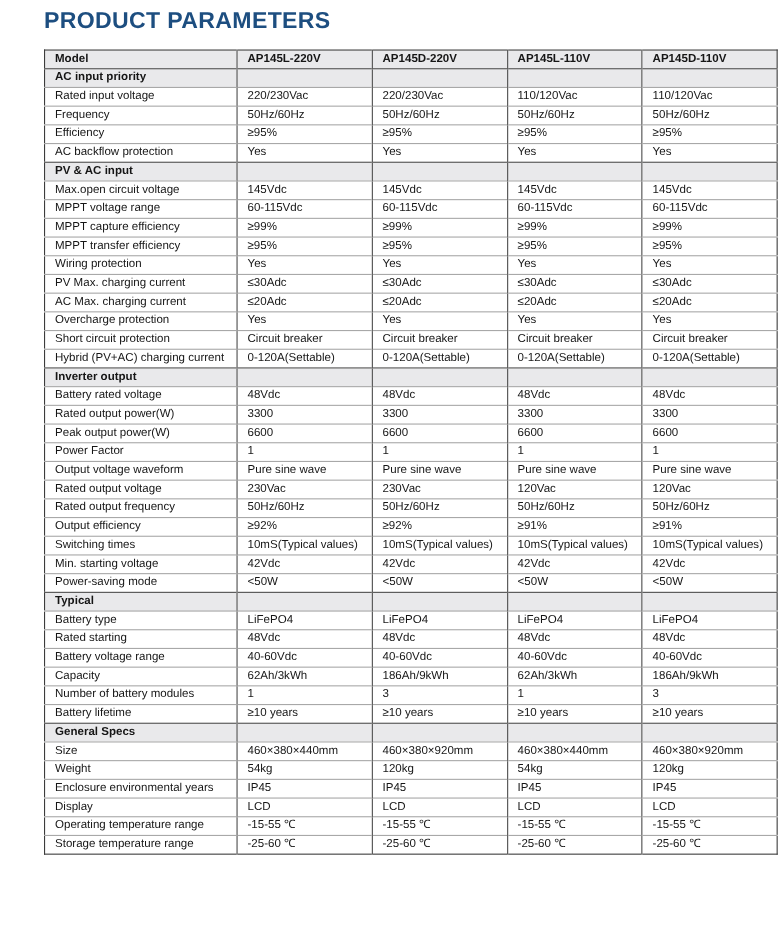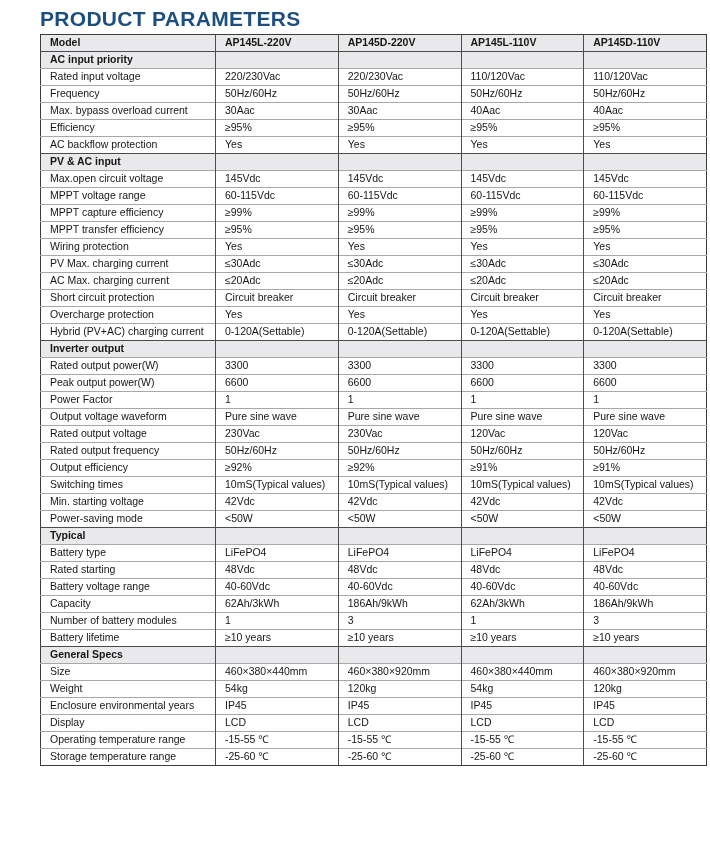--- a/index.html
+++ b/index.html
@@ -18,21 +18,21 @@
     margin: 7px 0 0 40px;
     font-size: 21px;
     font-weight: bold;
     letter-spacing: 0.3px;
     color: var(--title_color, #1d4e80);
   }
   table.spec {
     border-collapse: collapse;
     table-layout: fixed;
     width: 666px;
-    margin: 3px 0 0 40px;
+    margin: 14px 0 0 40px;
     font-size: 10.5px;
     color: #161616;
     border: 1.5px solid #3c3c3c;
   }
   table.spec col.c-label { width: 175px; }
   table.spec col.c-val   { width: 122.75px; }
   table.spec td {
     height: 16px;
     padding: 0 4px 0 9px;
     border-left: 1px solid #4c4c4c;
@@ -89,27 +89,20 @@
         <td>110/120Vac</td>
       </tr>
       <tr>
         <td>Frequency</td>
         <td>50Hz/60Hz</td>
         <td>50Hz/60Hz</td>
         <td>50Hz/60Hz</td>
         <td>50Hz/60Hz</td>
       </tr>
       <tr>
-        <td>Max. bypass overload current</td>
-        <td>30Aac</td>
-        <td>30Aac</td>
-        <td>40Aac</td>
-        <td>40Aac</td>
-      </tr>
-      <tr>
         <td>Efficiency</td>
         <td>≥95%</td>
         <td>≥95%</td>
         <td>≥95%</td>
         <td>≥95%</td>
       </tr>
       <tr>
         <td>AC backflow protection</td>
         <td>Yes</td>
         <td>Yes</td>
@@ -166,48 +159,55 @@
         <td>≤30Adc</td>
       </tr>
       <tr>
         <td>AC Max. charging current</td>
         <td>≤20Adc</td>
         <td>≤20Adc</td>
         <td>≤20Adc</td>
         <td>≤20Adc</td>
       </tr>
       <tr>
+        <td>Overcharge protection</td>
+        <td>Yes</td>
+        <td>Yes</td>
+        <td>Yes</td>
+        <td>Yes</td>
+      </tr>
+      <tr>
         <td>Short circuit protection</td>
         <td>Circuit breaker</td>
         <td>Circuit breaker</td>
         <td>Circuit breaker</td>
         <td>Circuit breaker</td>
       </tr>
       <tr>
-        <td>Overcharge protection</td>
-        <td>Yes</td>
-        <td>Yes</td>
-        <td>Yes</td>
-        <td>Yes</td>
-      </tr>
-      <tr>
         <td>Hybrid (PV+AC) charging current</td>
         <td>0-120A(Settable)</td>
         <td>0-120A(Settable)</td>
         <td>0-120A(Settable)</td>
         <td>0-120A(Settable)</td>
       </tr>
       <tr class="section">
         <td>Inverter output</td>
         <td></td>
         <td></td>
         <td></td>
         <td></td>
       </tr>
       <tr>
+        <td>Battery rated voltage</td>
+        <td>48Vdc</td>
+        <td>48Vdc</td>
+        <td>48Vdc</td>
+        <td>48Vdc</td>
+      </tr>
+      <tr>
         <td>Rated output power(W)</td>
         <td>3300</td>
         <td>3300</td>
         <td>3300</td>
         <td>3300</td>
       </tr>
       <tr>
         <td>Peak output power(W)</td>
         <td>6600</td>
         <td>6600</td>

